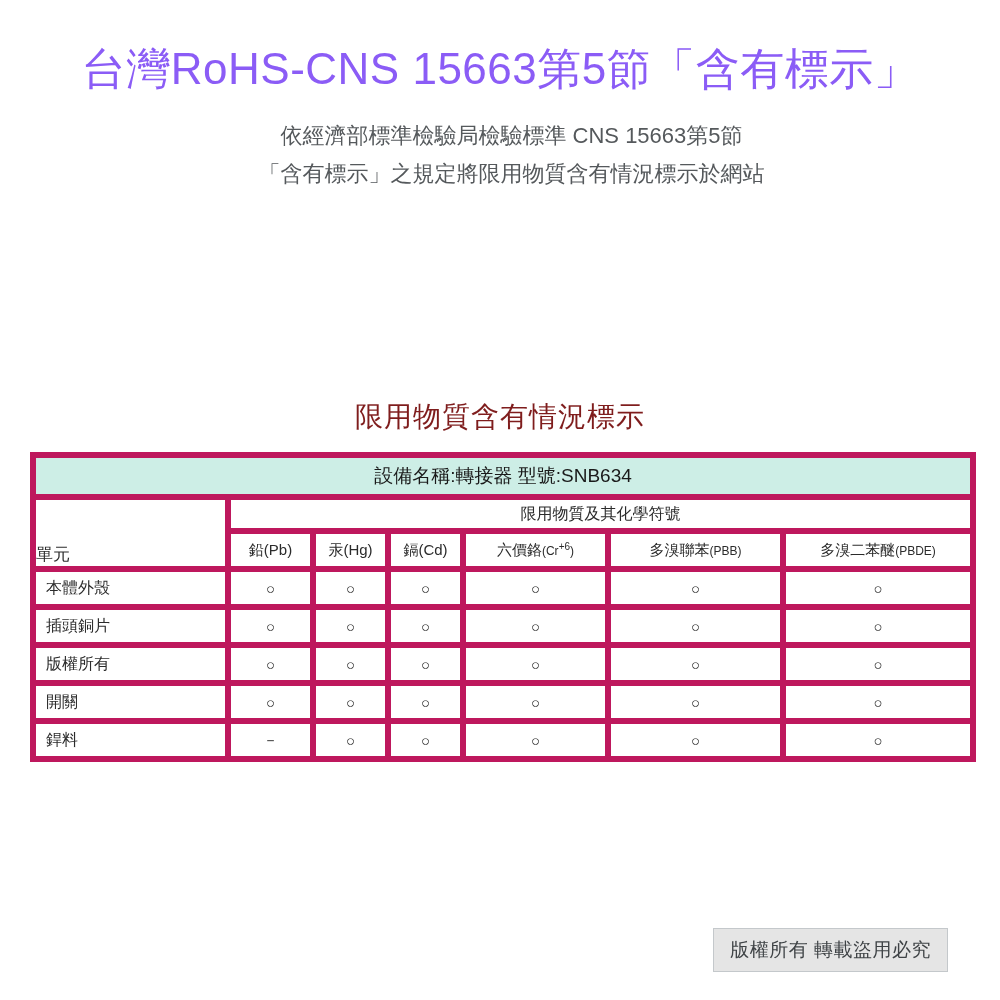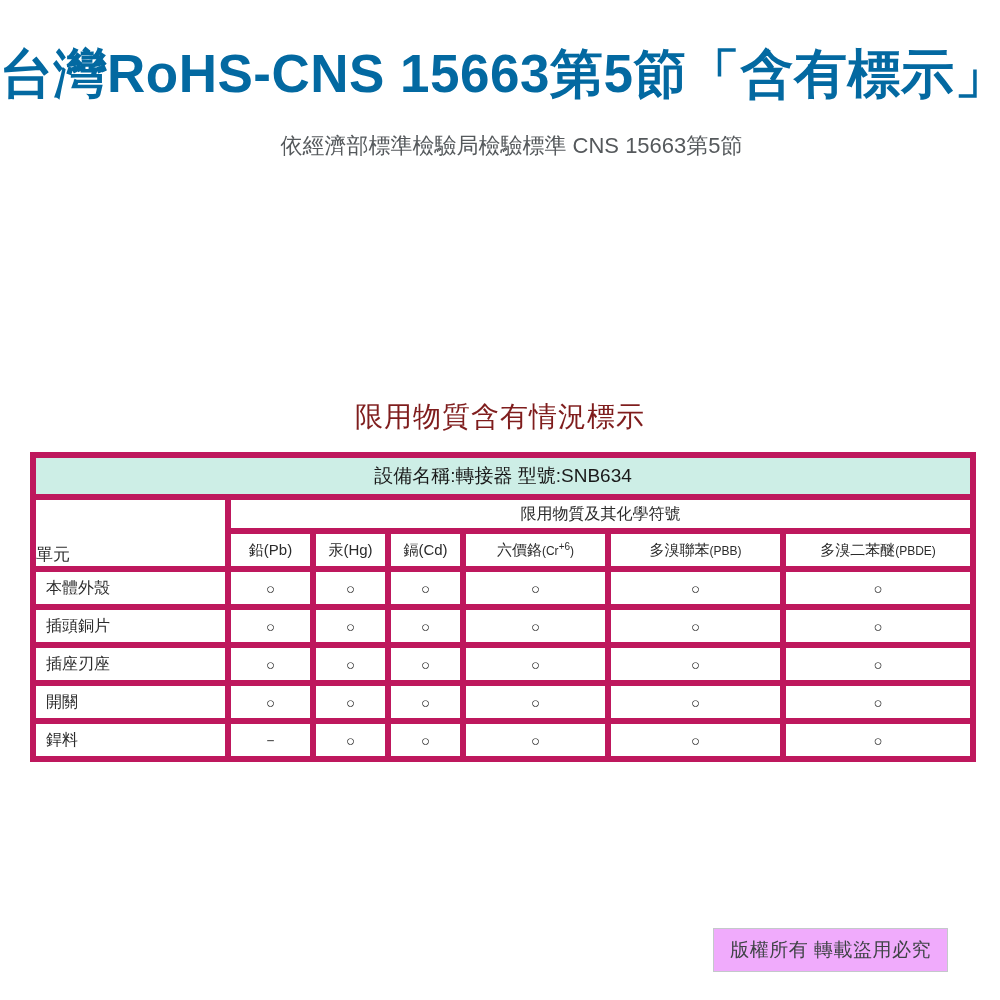--- a/index.html
+++ b/index.html
@@ -20,23 +20,23 @@
     height: 1000px;
     box-sizing: border-box;
   }
 
   
   .header {
     padding-top: 44px;
     text-align: center;
   }
   .main-title {
-    font-size: 53px;
-    font-weight: bold;
-    color: #0369a1;
+    font-size: 44px;
+    font-weight: normal;
+    color: #8b5cf6;
     letter-spacing: 0.5px;
     line-height: 1.15;
     white-space: nowrap;
   }
   .subtitle {
     margin-top: 22px;
     font-size: 22px;
     color: #55595c;
     line-height: 1.75;
     font-weight: 400;
@@ -125,36 +125,37 @@
     letter-spacing: 0.2px;
     white-space: nowrap;
   }
 
   
   .copyright {
     position: absolute;
     right: 52px;
     bottom: 28px;
     border: 1px solid #c4c8cb;
-    background: #f0abfc;
+    background: #e5e5e5;
     color: #3f4346;
     font-size: 19px;
     padding: 8px 16px;
     letter-spacing: 0.5px;
   }
 </style>
 </head>
 <body>
 
 <div class="page">
 
   <div class="header">
     <div class="main-title">台灣RoHS-CNS 15663第5節「含有標示」</div>
     <div class="subtitle">
       <div>依經濟部標準檢驗局檢驗標準 CNS 15663第5節</div>
+      <div>「含有標示」之規定將限用物質含有情況標示於網站</div>
     </div>
   </div>
 
   <div class="decl-wrap">
     <div class="decl-title">限用物質含有情況標示</div>
 
     <table class="rohs">
       <colgroup>
         <col style="width:195px">
         <col style="width:85px">
@@ -193,21 +194,21 @@
         <tr class="body-row">
           <td class="unit-cell">插頭銅片</td>
           <td>○</td>
           <td>○</td>
           <td>○</td>
           <td>○</td>
           <td>○</td>
           <td>○</td>
         </tr>
         <tr class="body-row">
-          <td class="unit-cell">插座刃座</td>
+          <td class="unit-cell">版權所有</td>
           <td>○</td>
           <td>○</td>
           <td>○</td>
           <td>○</td>
           <td>○</td>
           <td>○</td>
         </tr>
         <tr class="body-row">
           <td class="unit-cell">開關</td>
           <td>○</td>

